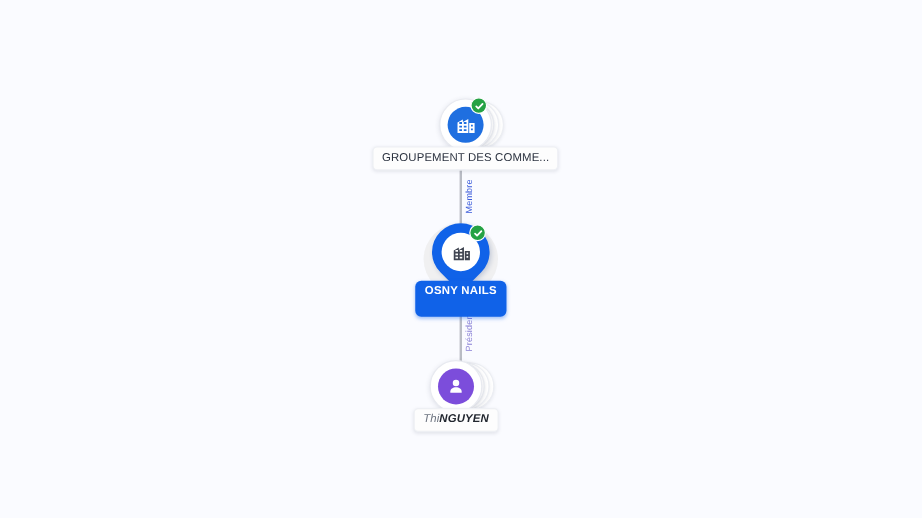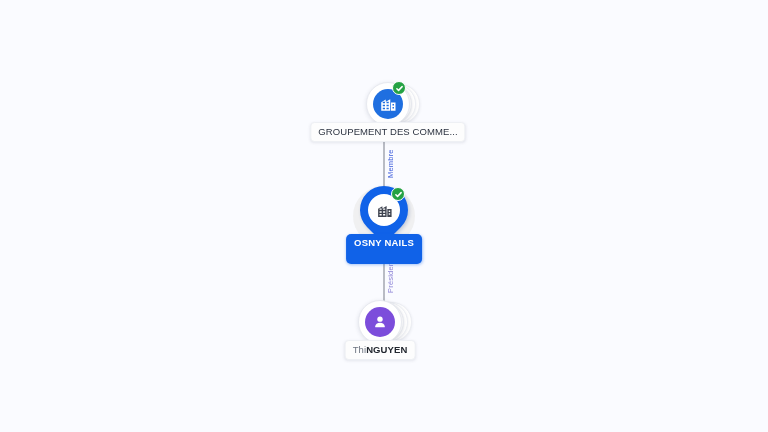--- a/index.html
+++ b/index.html
@@ -255,18 +255,18 @@
       <div class="card c1"></div>
       <div class="card front">
         <div class="avatar-circle purple">
           <svg width="18" height="18" viewBox="0 0 24 24" aria-hidden="true">
             <circle cx="12" cy="8.2" r="3.6" fill="#ffffff"></circle>
             <path fill="#ffffff" d="M12 13c-3.5 0-6.3 2.1-6.3 4.7V19h12.6v-1.3C18.3 15.1 15.5 13 12 13z"></path>
           </svg>
         </div>
       </div>
     </div>
-    <div class="label-pill plain" style="top:40px; left:22px;">
+    <div class="label-pill plain" style="top:40px; left:22px;font-style:italic;">
       <span class="name-first">Thi</span><span class="name-last">NGUYEN</span>
     </div>
   </div>
 
 </div>
 
 </body></html>

